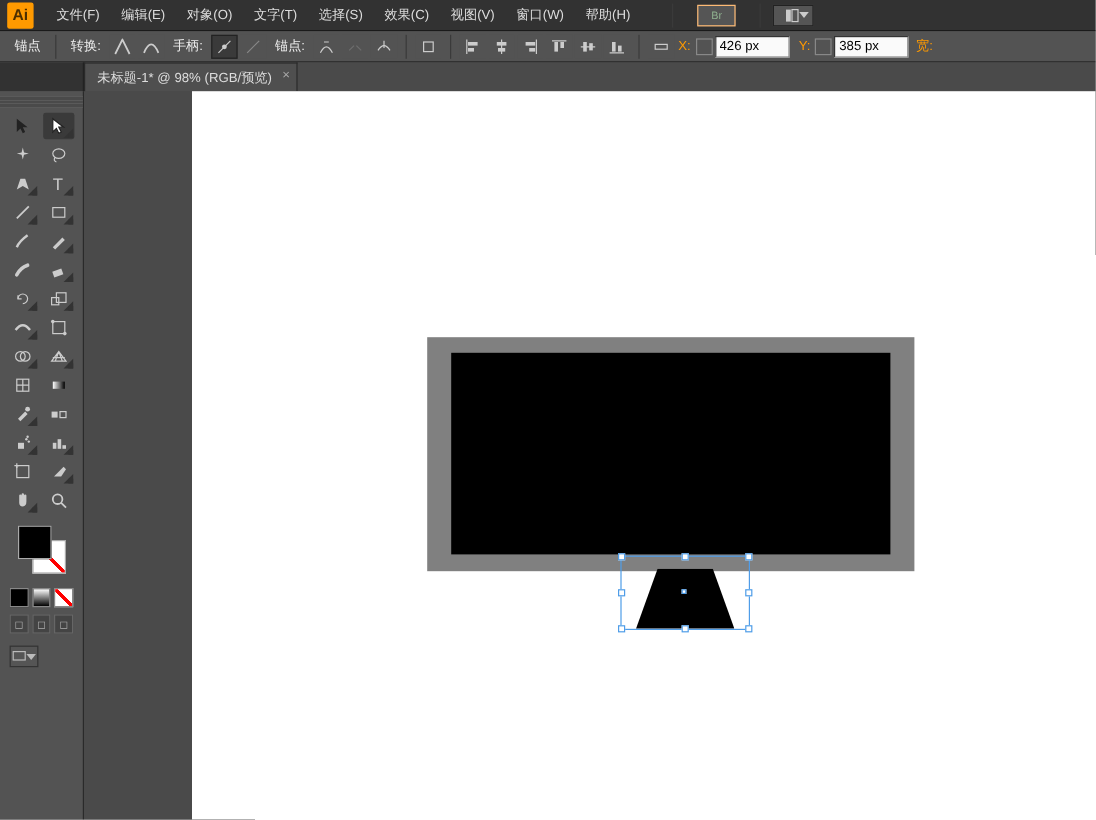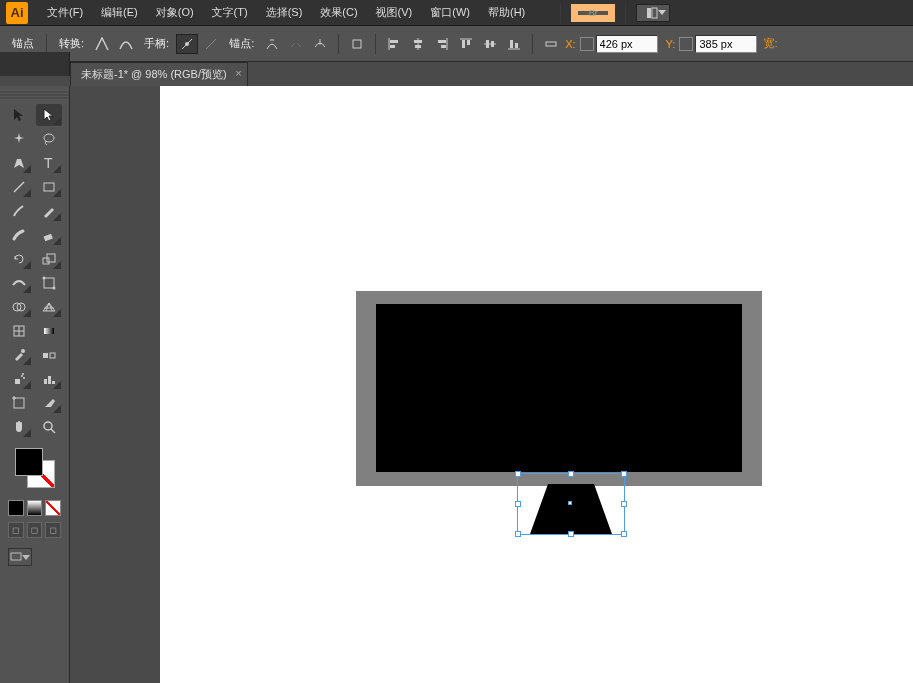--- a/index.html
+++ b/index.html
@@ -3,26 +3,26 @@
 <meta charset="utf-8">
 <style>
   * { margin: 0; padding: 0; box-sizing: border-box; font-family: "Microsoft YaHei", sans-serif; }
   body { background: #4a4a4a; width: 913px; height: 683px; overflow: hidden; font-size: 11px; color: #ddd; }
 
   
   .menu-bar { height: 26px; background: #323232; display: flex; align-items: center; padding: 0 6px; border-bottom: 1px solid #1a1a1a; }
   .logo { width: 22px; height: 22px; background: #ff9a00; color: #4b2e00; font-weight: bold; font-size: 13px; display: flex; align-items: center; justify-content: center; border-radius: 2px; margin-right: 10px; }
   .menu-bar .menu-item { padding: 0 9px; cursor: pointer; height: 100%; display: flex; align-items: center; }
   .menu-spacer { width: 20px; }
-  .menu-icon-box { width: 44px; height: 18px; background: #555; border: 7px solid #fdba74; margin: 0 4px; display:flex; align-items:center; justify-content:center; font-size:9px; color:#8fb18f;}
+  .menu-icon-box { width: 32px; height: 18px; background: #555; border: 1px solid #fdba74; margin: 0 14px; display:flex; align-items:center; justify-content:center; font-size:9px; color:#8fb18f;}
   .menu-drop { width: 34px; height: 18px; background: #555; border: 1px solid #222; margin: 0 4px; display:flex; align-items:center; justify-content:flex-end; padding-right:3px;}
   .tri-down { width:0;height:0;border-left:4px solid transparent;border-right:4px solid transparent;border-top:5px solid #ccc; }
 
   
-  .options-bar { height: 36px; background: #535353; display: flex; align-items: center; border-bottom: 1px solid #2a2a2a; padding-left: 6px; }
+  .options-bar { height: 26px; background: #535353; display: flex; align-items: center; border-bottom: 1px solid #2a2a2a; padding-left: 6px; }
   .opt-label { padding: 0 6px; color: #eee; }
   .opt-icon { width: 22px; height: 20px; background: #535353; border: 1px solid transparent; margin: 0 1px; display: flex; align-items: center; justify-content: center; color: #ccc; cursor:pointer; }
   .opt-icon.active { background: #3a3a3a; border-color: #222; }
   .vdiv { width: 1px; height: 20px; background: #3a3a3a; margin: 0 6px; }
   .coord-lbl { color: #ff9a00; padding: 0 2px; }
   .link-ic { width: 14px; height: 14px; border:1px solid #888; display:inline-block; margin:0 2px;}
   .coord-input { width: 62px; height: 18px; background: #fafafa; border: 1px inset #888; color: #000; font-size: 11px; padding: 0 3px; text-align:left; }
   .wide-lbl { color:#ff9a00; padding-left:6px;}
 
   

